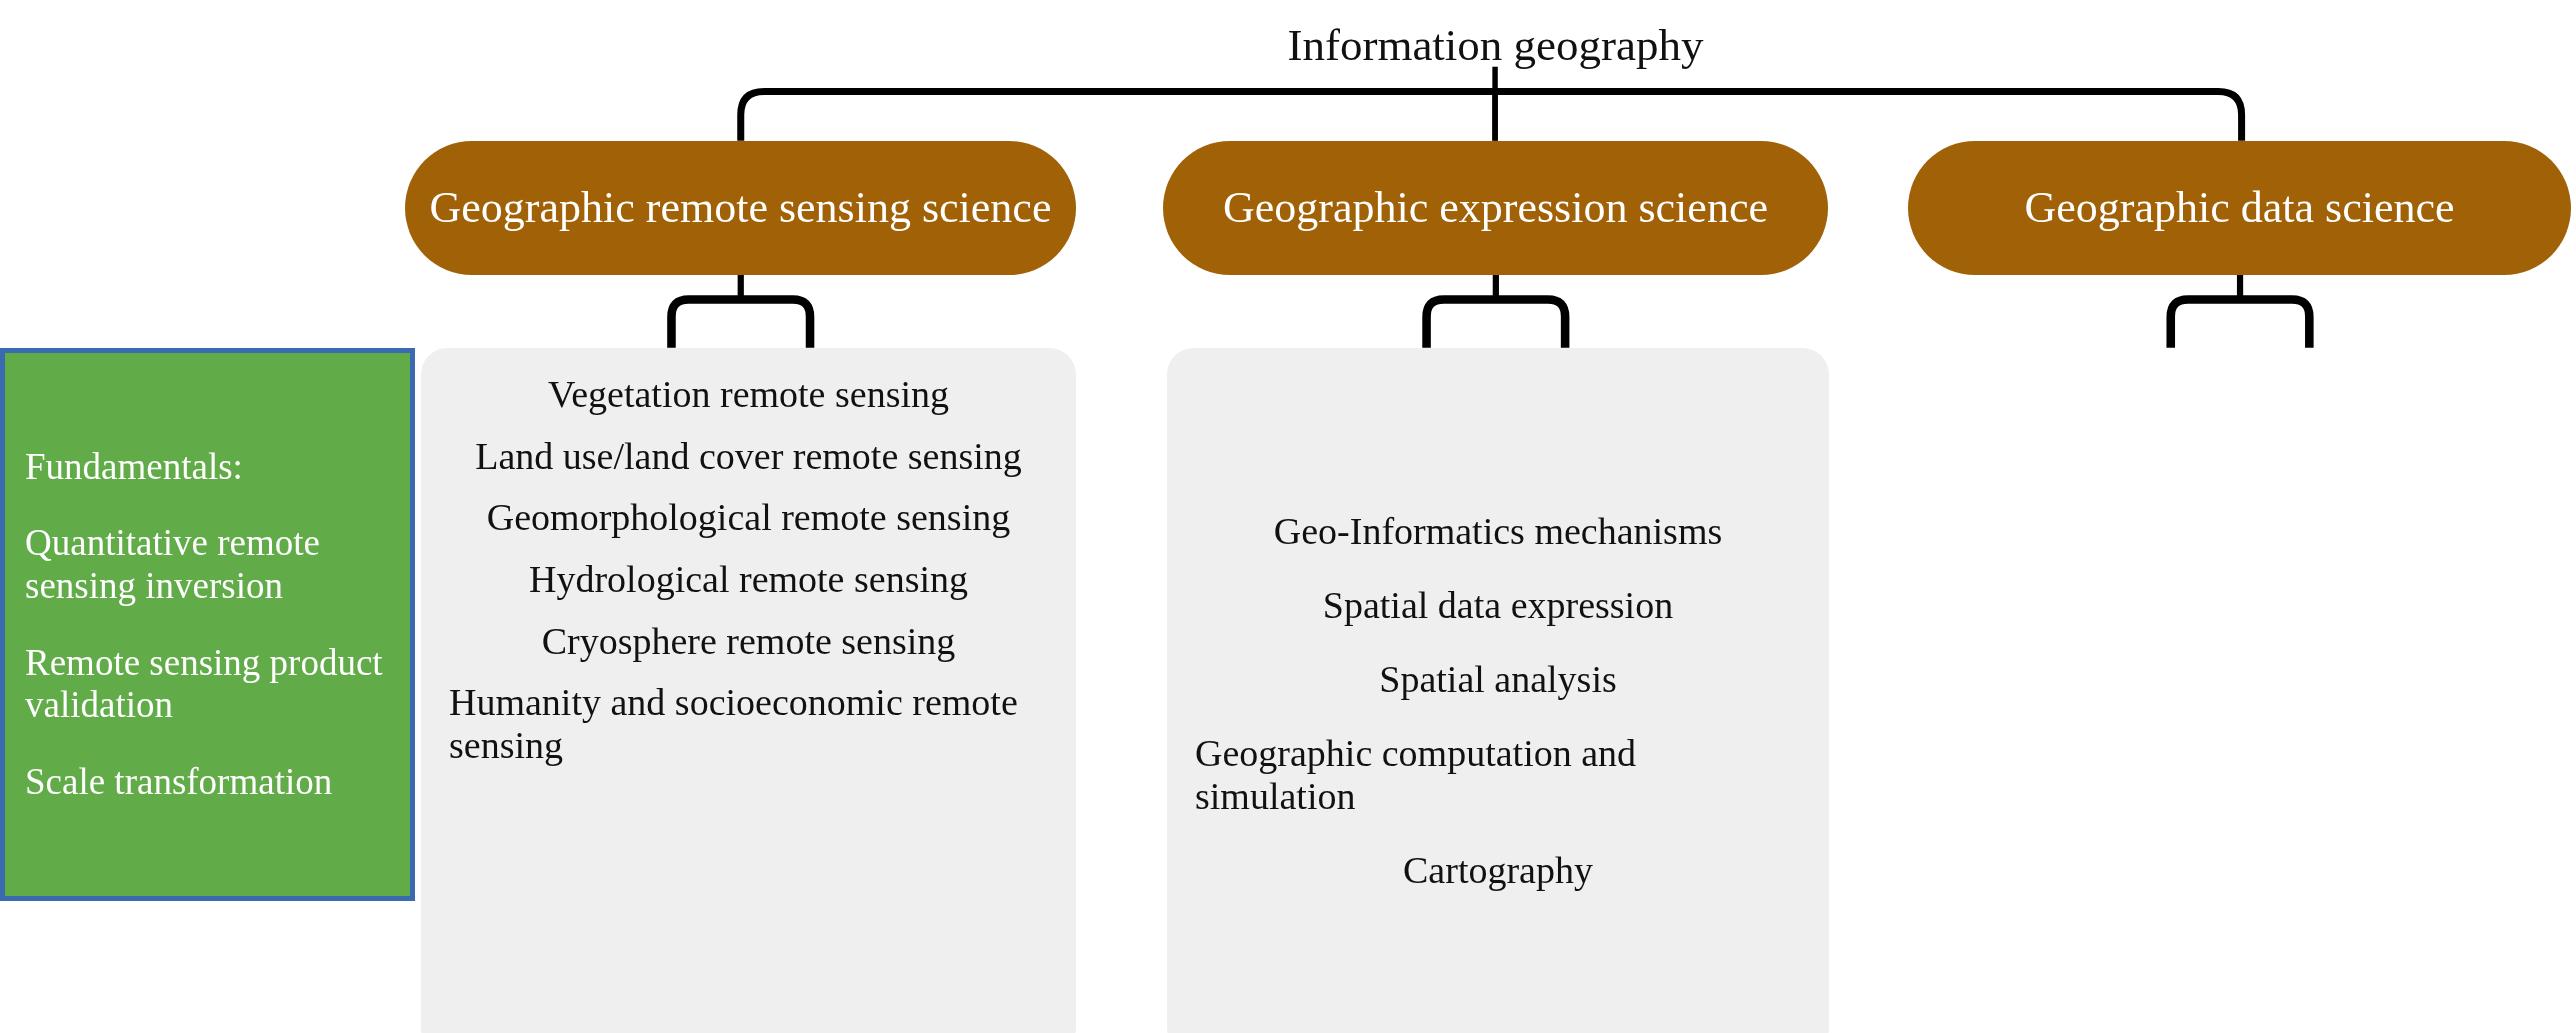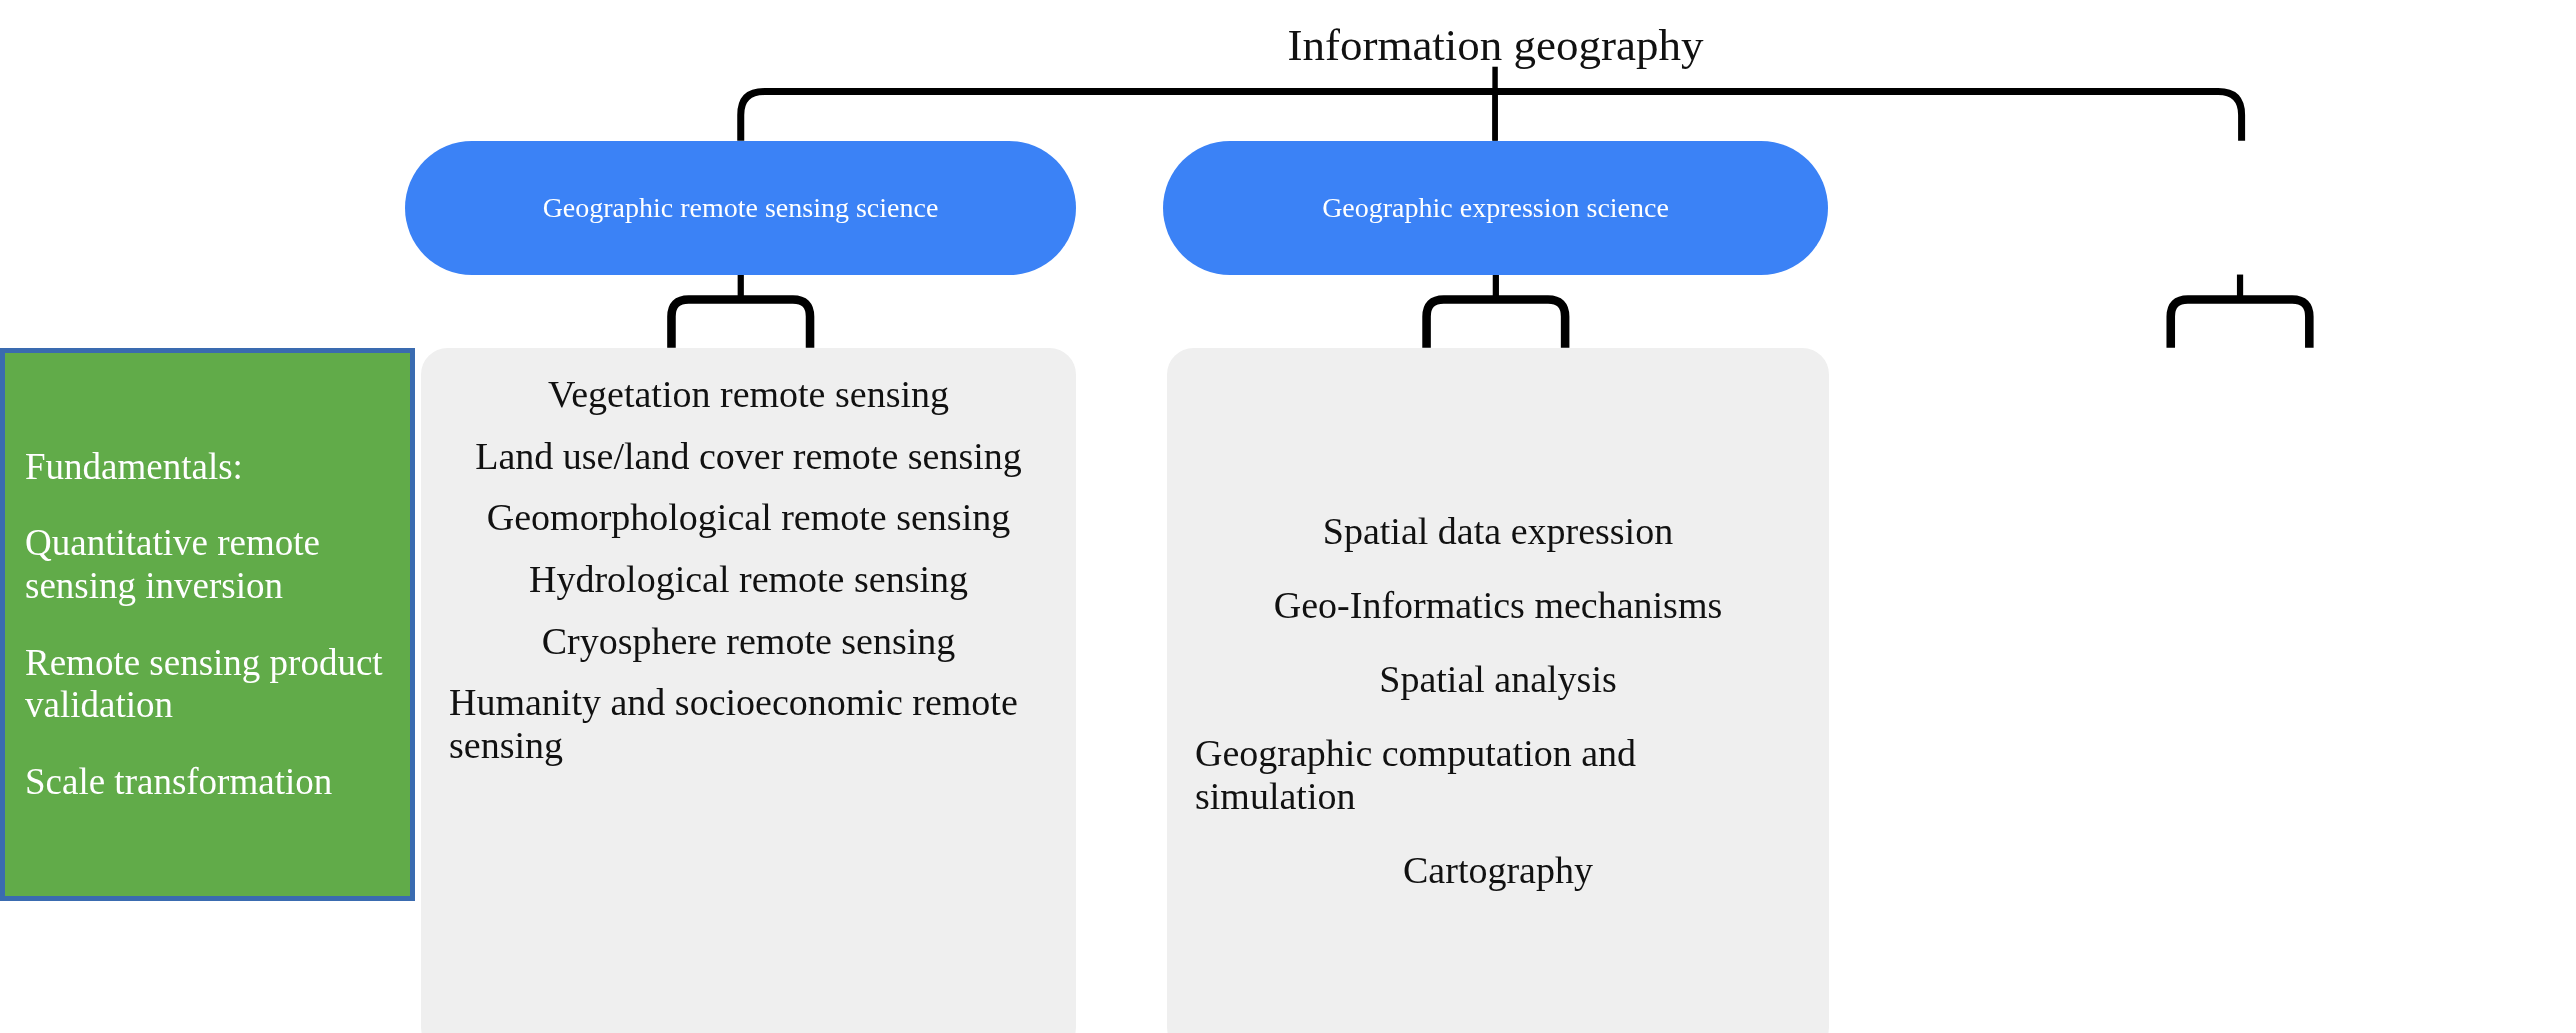--- a/index.html
+++ b/index.html
@@ -43,27 +43,27 @@
     height: 1033px;
     pointer-events: none;
   }
 
   
   .category-pill {
     position: absolute;
     top: 121px;
     height: 134px;
     border-radius: 67px;
-    background: #3b82f6;
+    background: #a16207;
     display: flex;
     align-items: center;
     justify-content: center;
     text-align: center;
     color: #ffffff;
-    font-size: 28px;
+    font-size: 44px;
     line-height: 1.14;
     padding: 0 18.7px;
     box-sizing: border-box;
   }
   .pill-1 { left: 405px;  width: 671px; }
   .pill-2 { left: 1163px; width: 665px; }
   .pill-3 { left: 1908px; width: 663px; }
 
   
   .content-panel {
@@ -149,40 +149,41 @@
     </g>
 
     <g fill="none" stroke="#000000" stroke-width="11" stroke-linecap="butt">
       <path d="M 2877,327 L 2877,359" stroke-width="8"></path>
       <path d="M 2788,421 L 2788,381 Q 2788,359 2810,359 L 2944,359 Q 2966,359 2966,381 L 2966,421"></path>
     </g>
   </svg>
 
   <div class="category-pill pill-1">Geographic remote sensing science</div>
   <div class="category-pill pill-2">Geographic expression science</div>
+  <div class="category-pill pill-3">Geographic data science</div>
 
   <div class="fundamentals-panel">
     <div class="fundamentals-item">Fundamentals:</div>
     <div class="fundamentals-item">Quantitative remote sensing inversion</div>
     <div class="fundamentals-item">Remote sensing product validation</div>
     <div class="fundamentals-item">Scale transformation</div>
   </div>
 
   <div class="content-panel panel-1">
     <div class="panel-item">Vegetation remote sensing</div>
     <div class="panel-item">Land use/land cover remote sensing</div>
     <div class="panel-item">Geomorphological remote sensing</div>
     <div class="panel-item">Hydrological remote sensing</div>
     <div class="panel-item">Cryosphere remote sensing</div>
     <div class="panel-item">Humanity and socioeconomic remote sensing</div>
   </div>
 
   <div class="content-panel panel-2">
+    <div class="panel-item">Geo-Informatics mechanisms</div>
     <div class="panel-item">Spatial data expression</div>
-    <div class="panel-item">Geo-Informatics mechanisms</div>
     <div class="panel-item">Spatial analysis</div>
     <div class="panel-item">Geographic computation and simulation</div>
     <div class="panel-item">Cartography</div>
   </div>
 
 
 </div>
 
 
 </body></html>

